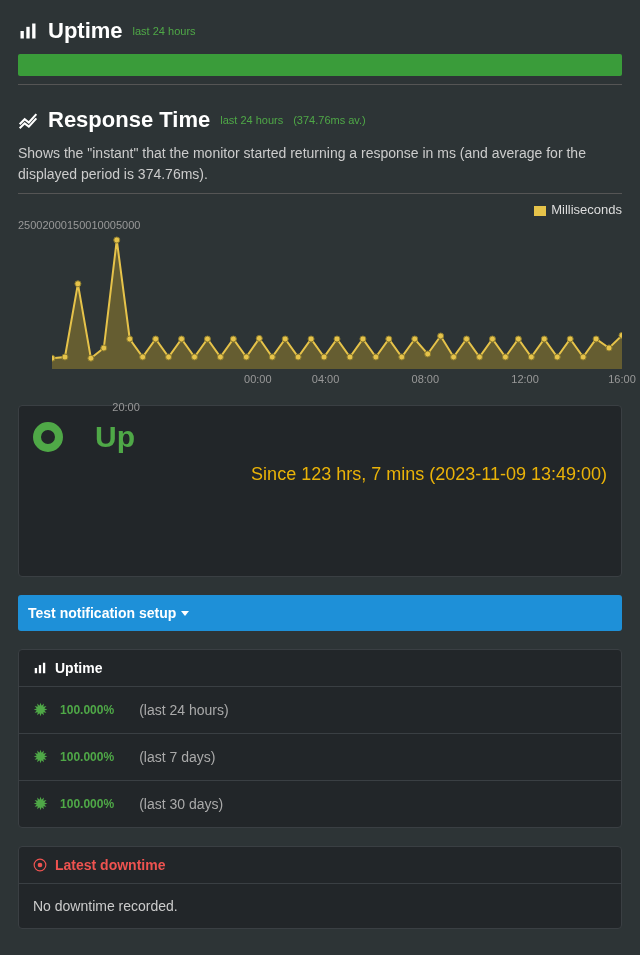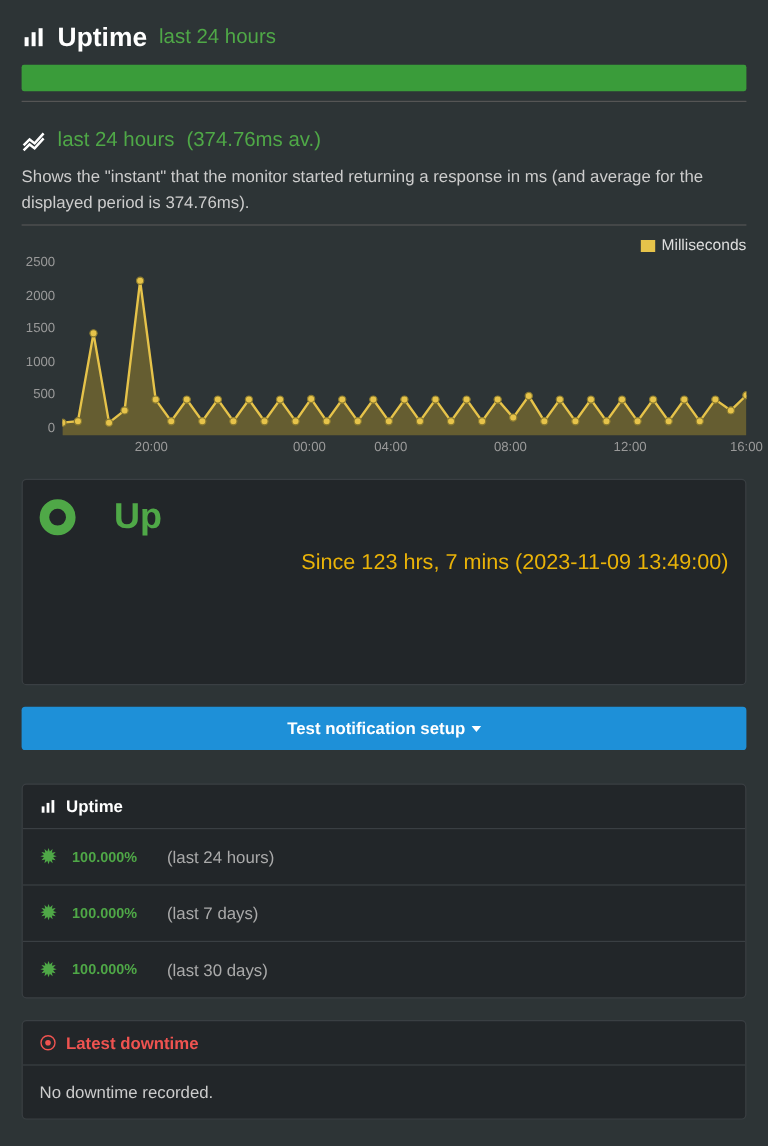--- a/index.html
+++ b/index.html
@@ -17,21 +17,21 @@
   gap: 10px;
   margin-bottom: 10px;
 }
 .section-title h2 {
   color: #fff;
   font-size: 22px;
   font-weight: bold;
 }
 .section-title .subtitle {
   color: #4fa847;
-  font-size: 17px;
+  font-size: 11px;
   font-weight: 500;
 }
 .uptime-bar {
   height: 22px;
   background: #3a9c3a;
   border-radius: 2px;
   margin-bottom: 8px;
 }
 .hr {
   border: none;
@@ -63,21 +63,20 @@
   background: #e6c34a;
   margin-right: 5px;
   vertical-align: middle;
 }
 .chart-wrap {
   display: flex;
   margin-bottom: 4px;
 }
 .y-axis {
   display: flex;
-  flex-direction: column;
   justify-content: space-between;
   height: 150px;
   font-size: 11px;
   color: #999;
   text-align: right;
   padding-right: 6px;
   width: 34px;
 }
 .chart-svg {
   flex: 1;
@@ -142,24 +141,24 @@
 .btn-blue {
   width: 100%;
   background: #1e90d8;
   color: #fff;
   border: none;
   padding: 10px;
   border-radius: 3px;
   font-size: 14px;
   font-weight: bold;
   cursor: pointer;
-  margin-bottom: 28px;
-  display: flex;
-  align-items: center;
-  justify-content: center;
+  margin-bottom: 18px;
+  display: flex;
+  align-items: center;
+  justify-content: flex-start;
   gap: 5px;
 }
 .caret-down {
   width: 0; height: 0;
   border-left: 4px solid transparent;
   border-right: 4px solid transparent;
   border-top: 5px solid #fff;
 }
 .uptime-row {
   display: flex;
@@ -199,20 +198,21 @@
   <span class="subtitle">last 24 hours</span>
 </div>
 <div class="uptime-bar"></div>
 <hr class="hr">
 
 <div class="section-title">
   <svg class="icon-svg" viewBox="0 0 24 24" fill="none" stroke="#fff" stroke-width="2.5">
     <polyline points="2,17 8,11 13,15 22,5"></polyline>
     <polyline points="2,22 8,16 13,20 22,10"></polyline>
   </svg>
+  <h2>Response Time</h2>
   <span class="subtitle">last 24 hours</span>
   <span class="subtitle">(374.76ms av.)</span>
 </div>
 <p class="description">Shows the "instant" that the monitor started returning a response in ms (and average for the displayed period is 374.76ms).</p>
 <hr class="hr2">
 <div class="legend">Milliseconds</div>
 
 <div class="chart-wrap">
   <div class="y-axis" id="y-axis">
       <span>2500</span>
@@ -266,21 +266,21 @@
       <circle cx="492.27272727272725" cy="120" r="3" fill="#e6c34a" stroke="#8a7a2f" stroke-width="1"></circle>
       <circle cx="505.22727272727275" cy="138" r="3" fill="#e6c34a" stroke="#8a7a2f" stroke-width="1"></circle>
       <circle cx="518.1818181818181" cy="120" r="3" fill="#e6c34a" stroke="#8a7a2f" stroke-width="1"></circle>
       <circle cx="531.1363636363636" cy="138" r="3" fill="#e6c34a" stroke="#8a7a2f" stroke-width="1"></circle>
       <circle cx="544.0909090909091" cy="120" r="3" fill="#e6c34a" stroke="#8a7a2f" stroke-width="1"></circle>
       <circle cx="557.0454545454545" cy="129" r="3" fill="#e6c34a" stroke="#8a7a2f" stroke-width="1"></circle>
       <circle cx="570" cy="116.4" r="3" fill="#e6c34a" stroke="#8a7a2f" stroke-width="1"></circle>
     </svg>
 </div>
 <div class="x-axis" id="x-axis">
-    <span style="left: 13%;">20:00</span>
+    <span style="left: 13%; margin-top: 28px;">20:00</span>
     <span style="left: 30.5%; margin-left: 32px;">00:00</span>
     <span style="left: 48%;">04:00</span>
     <span style="left: 65.5%;">08:00</span>
     <span style="left: 83%;">12:00</span>
     <span style="left: 100%;">16:00</span>
   </div>
 
 <div class="panel">
   <div class="panel-body panel-tall">
     <div class="status-up">

